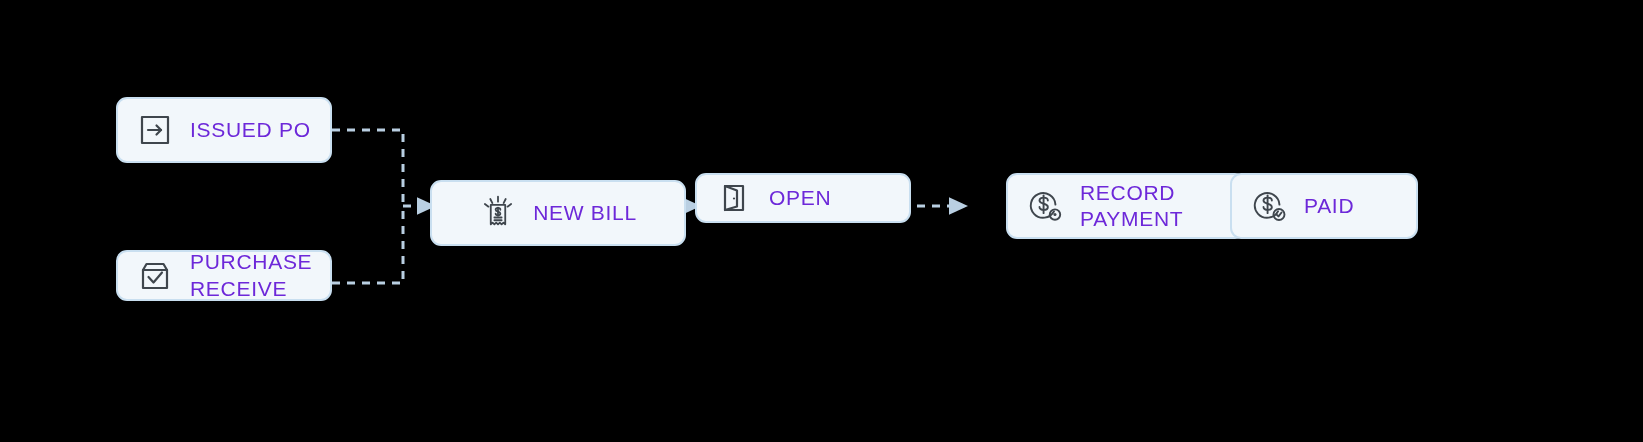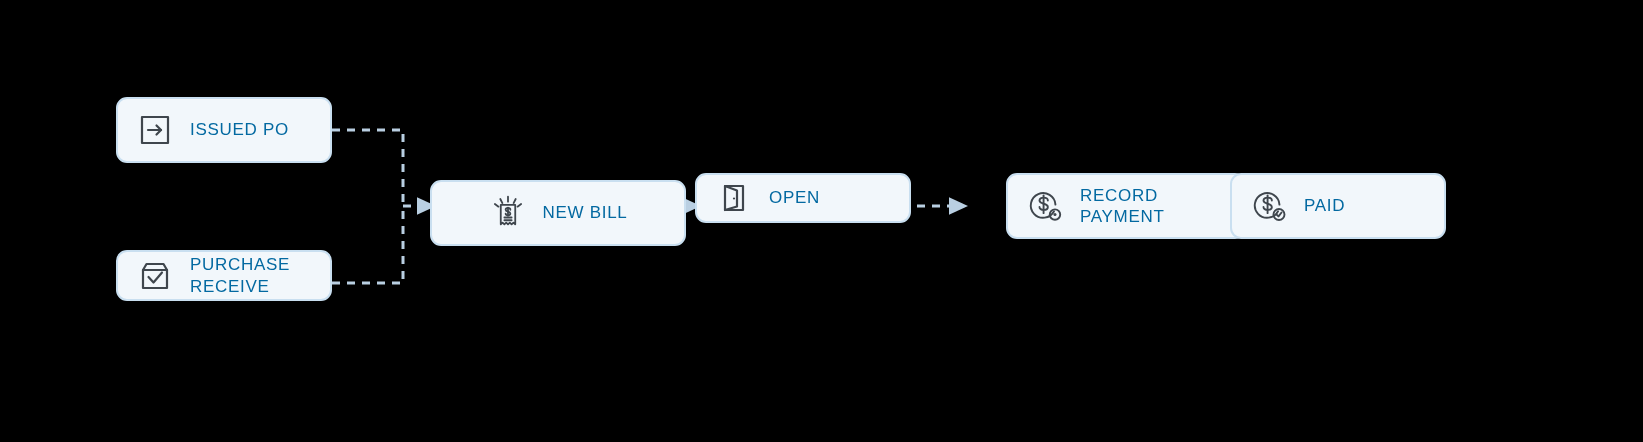--- a/index.html
+++ b/index.html
@@ -29,23 +29,23 @@
   }
   .node-icon {
     flex: 0 0 auto;
     width: 38px;
     height: 38px;
     display: flex;
     align-items: center;
     justify-content: center;
   }
   .node-label {
-    font-size: 17px;
+    font-size: 21px;
     letter-spacing: 0.7px;
-    color: #0369a1;
+    color: #6d28d9;
     font-weight: 500;
     line-height: 1.25;
     text-align: left;
     white-space: pre-line;
   }
   svg.gl { display: block; }
   #connectors {
     position: absolute;
     left: 0; top: 0;
     width: 1643px;
@@ -134,21 +134,21 @@
         <line x1="18.5" y1="9" x2="18.5" y2="27.5"></line>
         <path d="M23,14.3 C23,12.2 21.1,11.2 18.6,11.2 C16.1,11.2 14.2,12.2 14.2,14.3 C14.2,18.7 23,16.6 23,21 C23,23.1 21.1,24.1 18.6,24.1 C16.1,24.1 14.2,23.1 14.2,21"></path>
         <circle cx="30.5" cy="29" r="5.5"></circle>
         <circle cx="30.5" cy="29" r="1.6" fill="#3f464d" stroke="none"></circle>
       </svg>
     </span>
     <span class="node-label">RECORD
 PAYMENT</span>
   </div>
 
-  <div class="node" style="left:1230px; top:173px; width:216px; height:66px;">
+  <div class="node" style="left:1230px; top:173px; width:188px; height:66px;">
     <span class="node-icon">
       <svg class="gl" width="40" height="40" viewBox="0 0 40 40" fill="none" stroke="#3f464d" stroke-width="2" stroke-linecap="round" stroke-linejoin="round">
         <path d="M29.5,25.5 A13,13 0 1 1 31,18.5"></path>
         <line x1="18.5" y1="9" x2="18.5" y2="27.5"></line>
         <path d="M23,14.3 C23,12.2 21.1,11.2 18.6,11.2 C16.1,11.2 14.2,12.2 14.2,14.3 C14.2,18.7 23,16.6 23,21 C23,23.1 21.1,24.1 18.6,24.1 C16.1,24.1 14.2,23.1 14.2,21"></path>
         <circle cx="30.5" cy="29" r="5.8"></circle>
         <polyline points="28,29 30,31 33.2,26.8"></polyline>
       </svg>
     </span>
     <span class="node-label">PAID</span>

